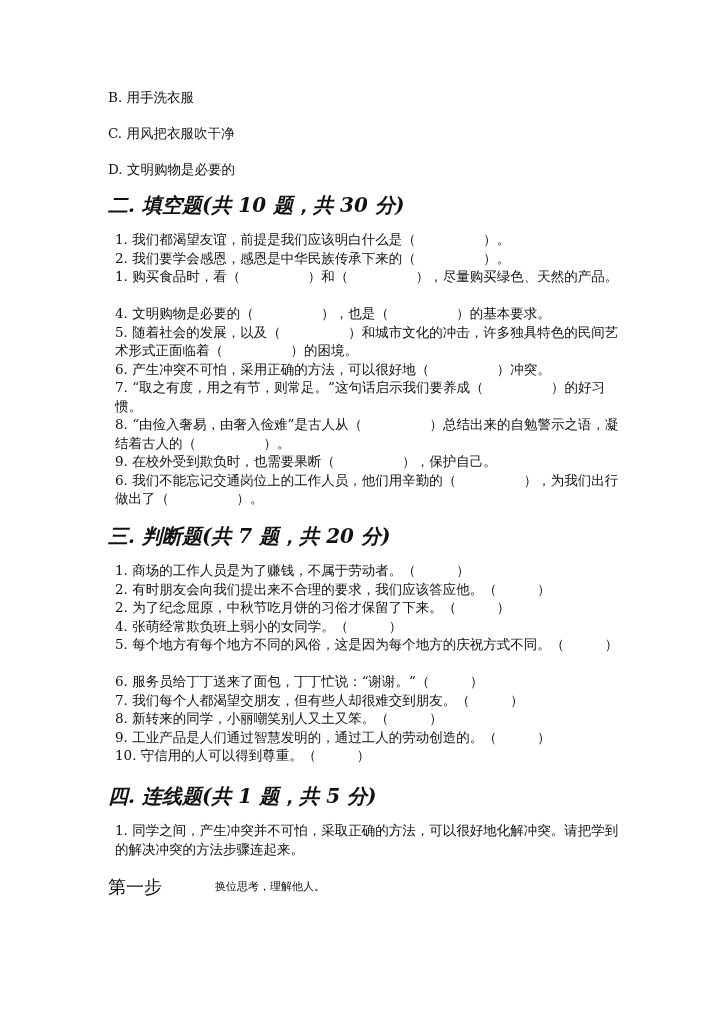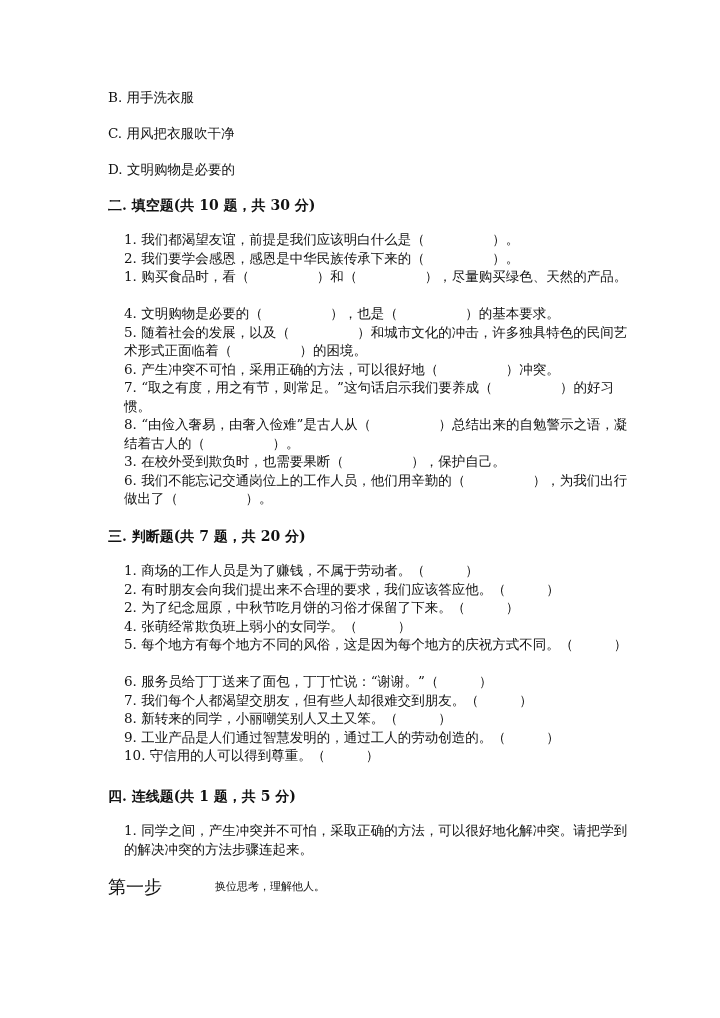--- a/index.html
+++ b/index.html
@@ -1,21 +1,21 @@
 <!DOCTYPE html>
 <html><head>
 <meta charset="utf-8">
 <style>
   html, body { margin: 0; padding: 0; background: #ffffff; }
   body { width: 720px; height: 1018px; position: relative; overflow: hidden;
          font-family: "DejaVu Serif", "Liberation Serif", serif; color: #111; }
   .page { position: absolute; left: 108px; top: 0; width: 510px; }
   .opt { position: absolute; left: 0; font-size: 13.5px; line-height: 18px; white-space: nowrap; text-align: center; }
-  .sec { position: absolute; left: 0; font-size: 14px; font-weight: bold; line-height: 18px; white-space: nowrap; }
-  .q { position: absolute; left: 16px; width: 506px; font-size: 13.5px; line-height: 18.5px; }
+  .sec { position: absolute; left: 0; font-size: 20px; font-weight: bold; line-height: 18px; white-space: nowrap; font-style: italic; }
+  .q { position: absolute; left: 7px; width: 506px; font-size: 13.5px; line-height: 18.5px; }
   .match-left { position: absolute; left: 0; font-size: 18px; line-height: 18px; }
   .match-right { position: absolute; left: 107px; font-size: 11px; line-height: 18px; }
 </style>
 </head>
 <body>
 
 <div class="page">
 
   <div class="opt" style="top:88px">B. 用手洗衣服</div>
   <div class="opt" style="top:124px">C. 用风把衣服吹干净</div>
@@ -24,21 +24,21 @@
   <div class="sec" style="top:196px">二. 填空题(共 10 题，共 30 分)</div>
 
   <div class="q" style="top:230px">1. 我们都渴望友谊，前提是我们应该明白什么是（　　　　　）。</div>
   <div class="q" style="top:248.5px">2. 我们要学会感恩，感恩是中华民族传承下来的（　　　　　）。</div>
   <div class="q" style="top:267px">1. 购买食品时，看（　　　　　）和（　　　　　），尽量购买绿色、天然的产品。</div>
   <div class="q" style="top:304px">4. 文明购物是必要的（　　　　　），也是（　　　　　）的基本要求。</div>
   <div class="q" style="top:322.5px">5. 随着社会的发展，以及（　　　　　）和城市文化的冲击，许多独具特色的民间艺术形式正面临着（　　　　　）的困境。</div>
   <div class="q" style="top:359.5px">6. 产生冲突不可怕，采用正确的方法，可以很好地（　　　　　）冲突。</div>
   <div class="q" style="top:378px">7. “取之有度，用之有节，则常足。”这句话启示我们要养成（　　　　　）的好习惯。</div>
   <div class="q" style="top:415px">8. “由俭入奢易，由奢入俭难”是古人从（　　　　　）总结出来的自勉警示之语，凝结着古人的（　　　　　）。</div>
-  <div class="q" style="top:452px">3. 在校外受到欺负时，也需要果断（　　　　　），保护自己。</div>
+  <div class="q" style="top:452px">9. 在校外受到欺负时，也需要果断（　　　　　），保护自己。</div>
   <div class="q" style="top:470.5px">6. 我们不能忘记交通岗位上的工作人员，他们用辛勤的（　　　　　），为我们出行做出了（　　　　　）。</div>
 
   <div class="sec" style="top:527px">三. 判断题(共 7 题，共 20 分)</div>
 
   <div class="q" style="top:561px">1. 商场的工作人员是为了赚钱，不属于劳动者。（　　　）</div>
   <div class="q" style="top:579.5px">2. 有时朋友会向我们提出来不合理的要求，我们应该答应他。（　　　）</div>
   <div class="q" style="top:598px">2. 为了纪念屈原，中秋节吃月饼的习俗才保留了下来。（　　　）</div>
   <div class="q" style="top:616.5px">4. 张萌经常欺负班上弱小的女同学。（　　　）</div>
   <div class="q" style="top:635px">5. 每个地方有每个地方不同的风俗，这是因为每个地方的庆祝方式不同。（　　　）</div>
   <div class="q" style="top:672px">6. 服务员给丁丁送来了面包，丁丁忙说：“谢谢。”（　　　）</div>

